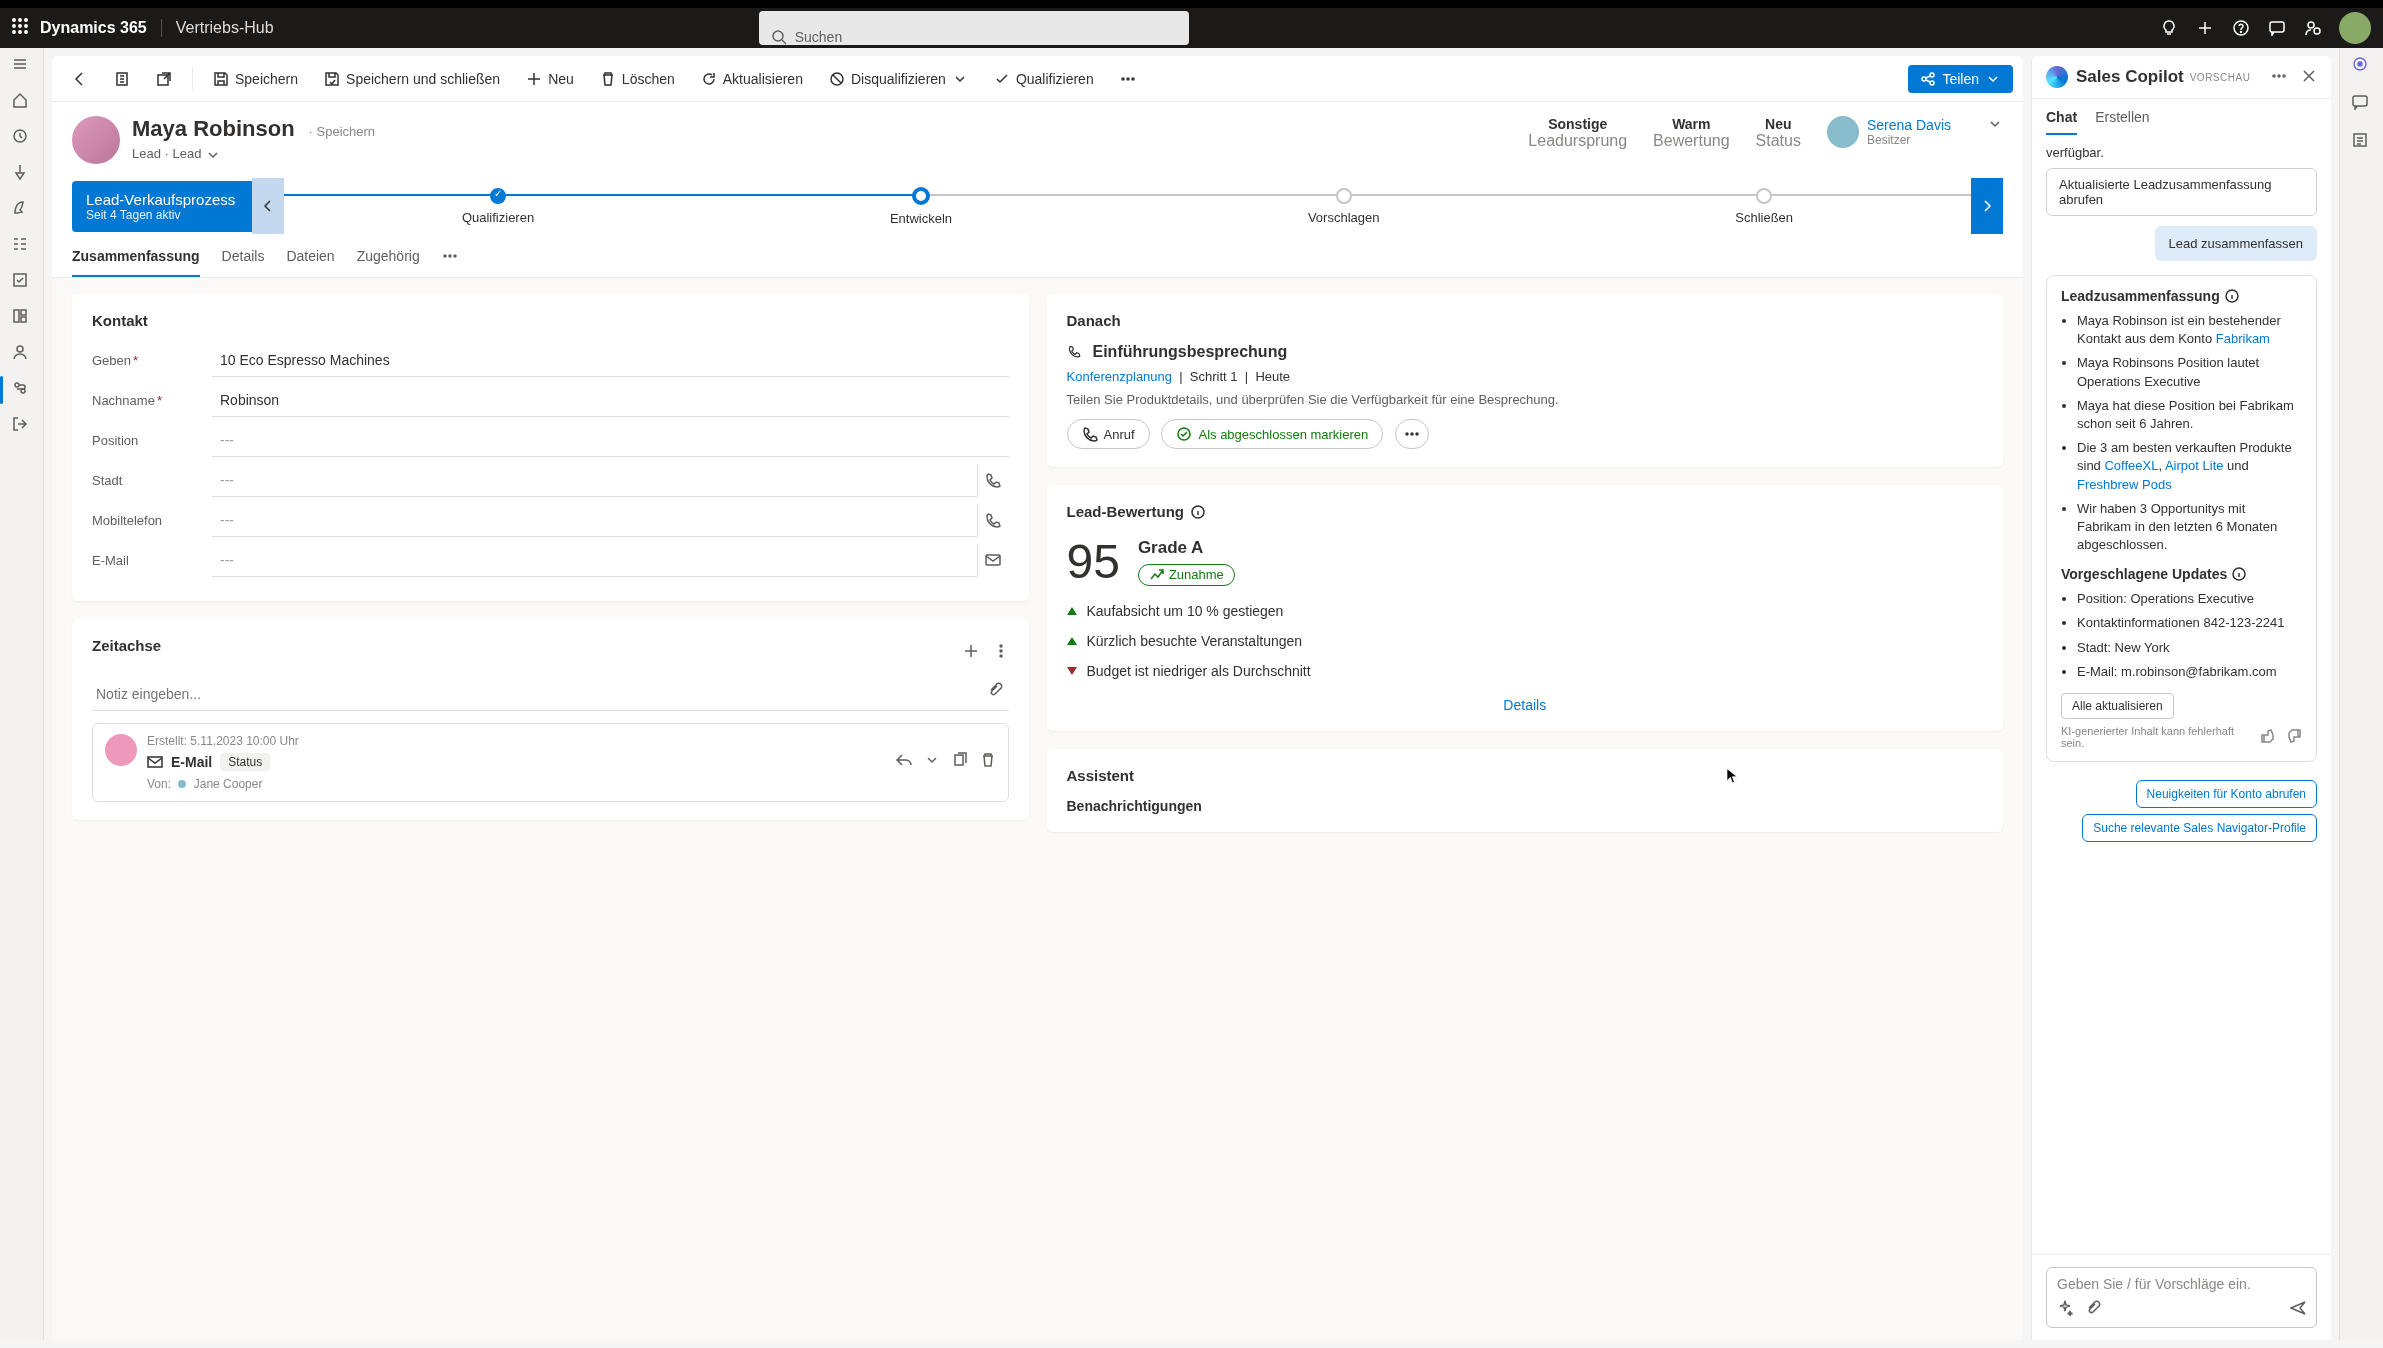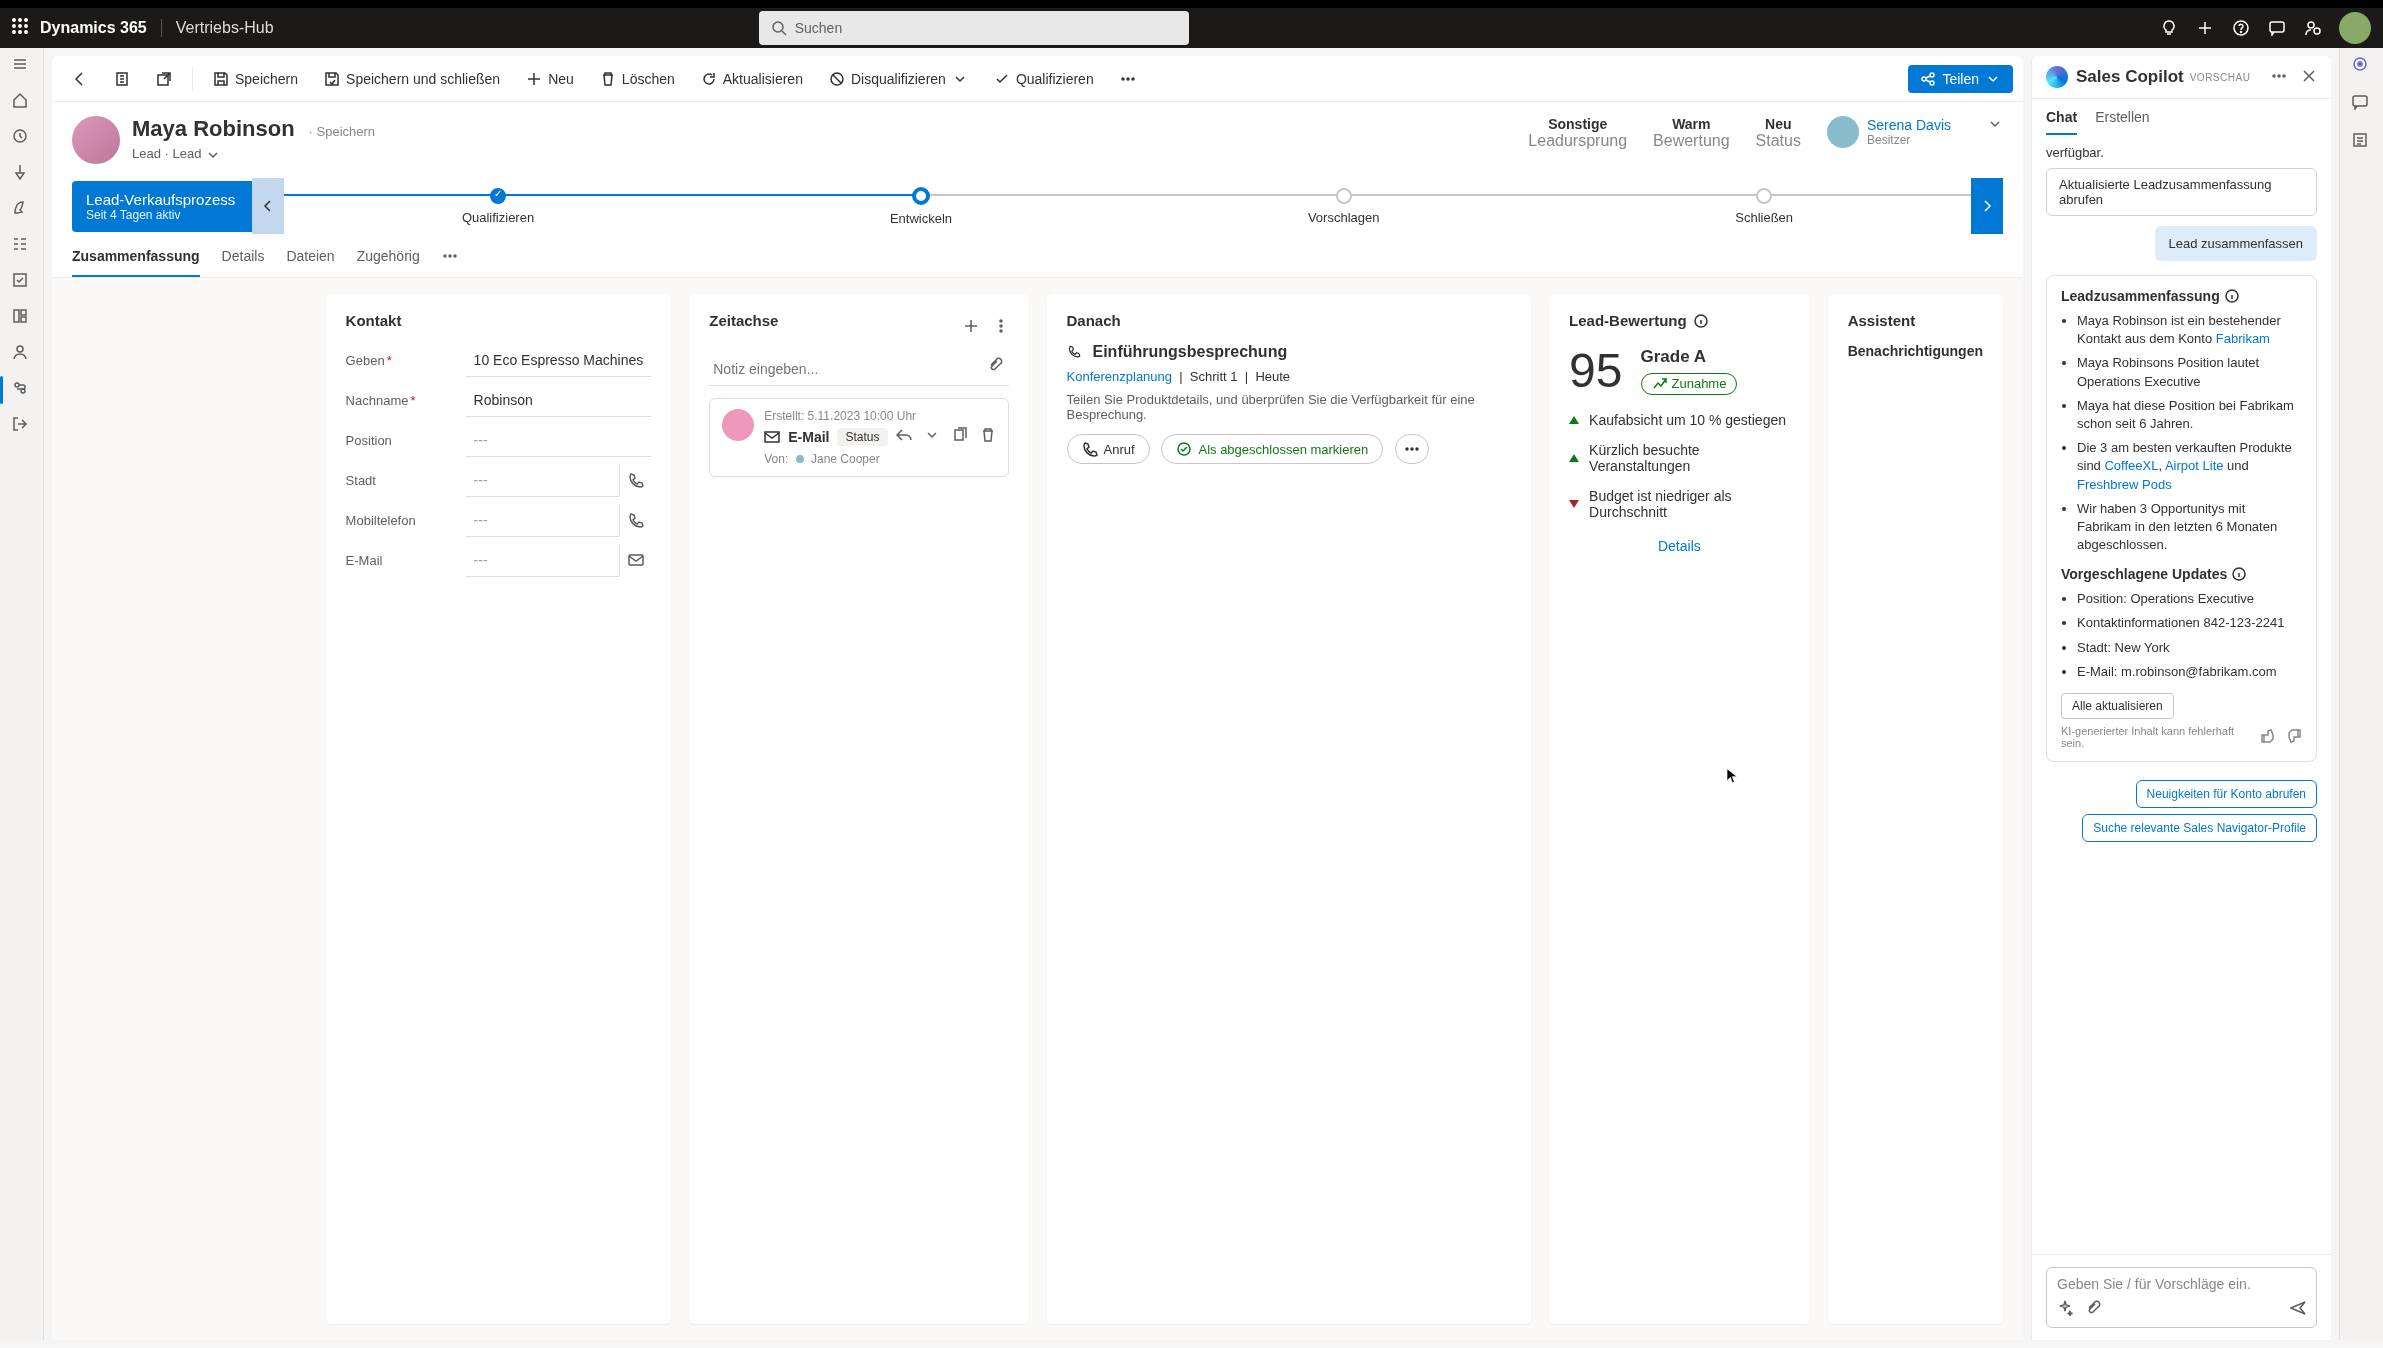--- a/index.html
+++ b/index.html
@@ -1,21 +1,21 @@
 <!DOCTYPE html>
 <html><head>
 <meta charset="utf-8">
 <style>
 * { box-sizing: border-box; margin: 0; padding: 0; font-family: "Segoe UI", -apple-system, sans-serif; }
 body { background: #f5f5f5; color: #323130; font-size: 14px; }
 .topbar { background: #1b1a19; color: #fff; height: 48px; display: flex; align-items: center; padding: 0 12px; border-top: 8px solid #000;}
 .topbar .waffle { font-size: 18px; margin-right: 12px; cursor: pointer;}
 .topbar .brand { font-weight: 600; font-size: 16px; margin-right: 14px;}
 .topbar .hub { font-size: 16px; color: #ddd; border-left: 1px solid #555; padding-left: 14px;}
-.topbar .search { margin-left: auto; margin-right: auto; display:flex; align-items:center; background:#e8e8e8; color:#616161; border-radius:4px; height:34px; width:430px; padding:0 12px;}
+.topbar .search { margin-left: auto; margin-right: auto; display:flex; align-items:flex-end; background:#e8e8e8; color:#616161; border-radius:4px; height:34px; width:430px; padding:0 12px;}
 .topbar .search svg { margin-right: 8px;}
 .topbar .right { margin-left: auto; display:flex; align-items:center; gap:16px;}
 .topbar .right .ic { width:20px; height:20px; cursor:pointer; display:flex; align-items:center; justify-content:center;}
 .topbar .avatar { width:32px; height:32px; border-radius:50%; background:#8a6; }
 
 .shell { display:flex; height: calc(100vh - 56px);}
 .leftrail { width:44px; background:#f3f2f1; border-right:1px solid #e1dfdd; display:flex; flex-direction:column; align-items:center; padding-top:8px; gap:16px;}
 .leftrail .ic { width:20px; height:20px; color:#605e5c; cursor:pointer; position:relative;}
 .leftrail .ic.active::before { content:""; position:absolute; left:-12px; top:-4px; height:28px; width:3px; background:#0078d4; border-radius:2px;}
 
@@ -53,21 +53,21 @@
 .stage.done .dot::after{ content:"✓"; color:#fff; font-size:10px; position:absolute; top:-2px; left:2px;}
 .stage.current .dot { border:4px solid #0078d4; width:18px; height:18px;}
 .stage .sl { font-size:13px;}
 .bpf .navR { background:#0078d4; color:#fff;}
 
 .tabs { display:flex; gap:22px; padding:14px 20px 0 20px; border-bottom:1px solid #edebe9;}
 .tabs .tab { padding-bottom:10px; cursor:pointer; color:#605e5c;}
 .tabs .tab.active { color:#323130; font-weight:600; border-bottom:2px solid #0078d4;}
 
 .body { flex:1; overflow-y:auto; padding:16px 20px; display:flex; gap:18px; background:#faf9f8;}
-.col { flex:1; display:flex; flex-direction:row; gap:18px;justify-content:flex-end;}
+.col { flex:1; display:flex; flex-direction:column; gap:18px;}
 .card { background:#fff; border-radius:6px; padding:18px 20px; box-shadow:0 1px 2px rgba(0,0,0,.05);}
 .card h3 { font-size:15px; font-weight:600; margin-bottom:14px;}
 
 .field { display:flex; align-items:center; margin-bottom:6px;}
 .field .fl { width:120px; font-size:13px; color:#605e5c;}
 .field .req { color:#a4262c; margin-left:2px;}
 .field .fi { flex:1; height:34px; border-bottom:1px solid #e1dfdd; display:flex; align-items:center; padding:0 8px; font-size:14px; color:#323130;}
 .field .fi.empty { color:#a19f9d;}
 .field .act { width:32px; height:32px; border-left:1px solid #e1dfdd; display:flex; align-items:center; justify-content:center; color:#605e5c; cursor:pointer;}
 

